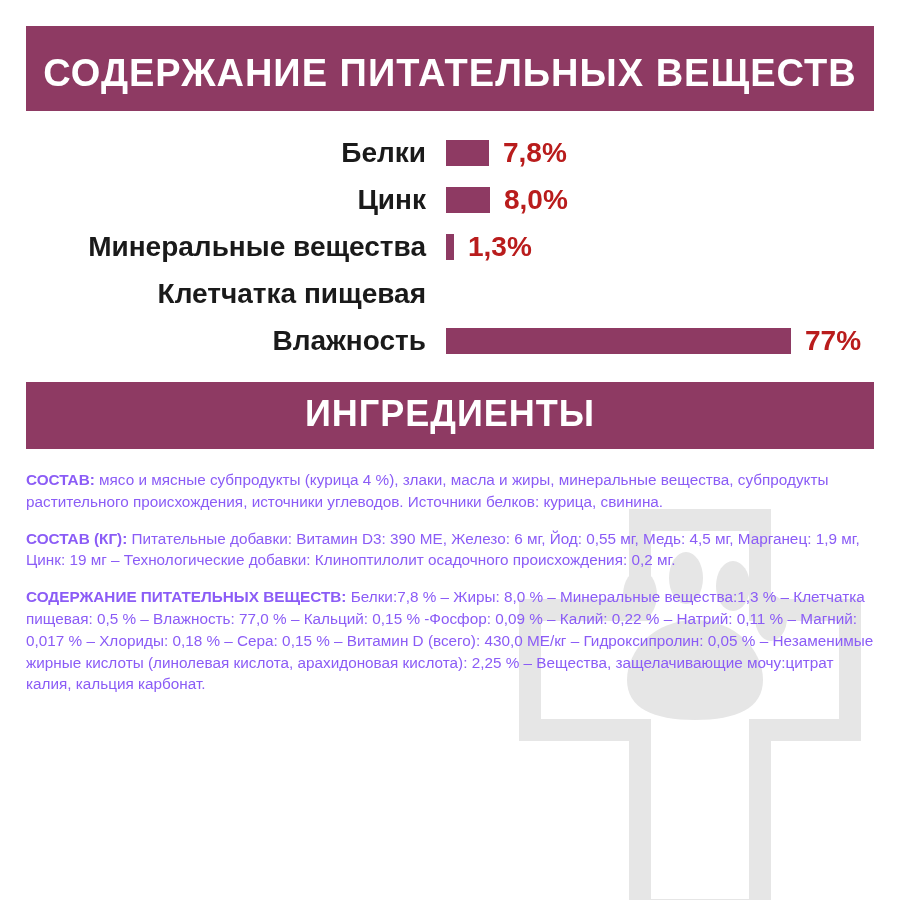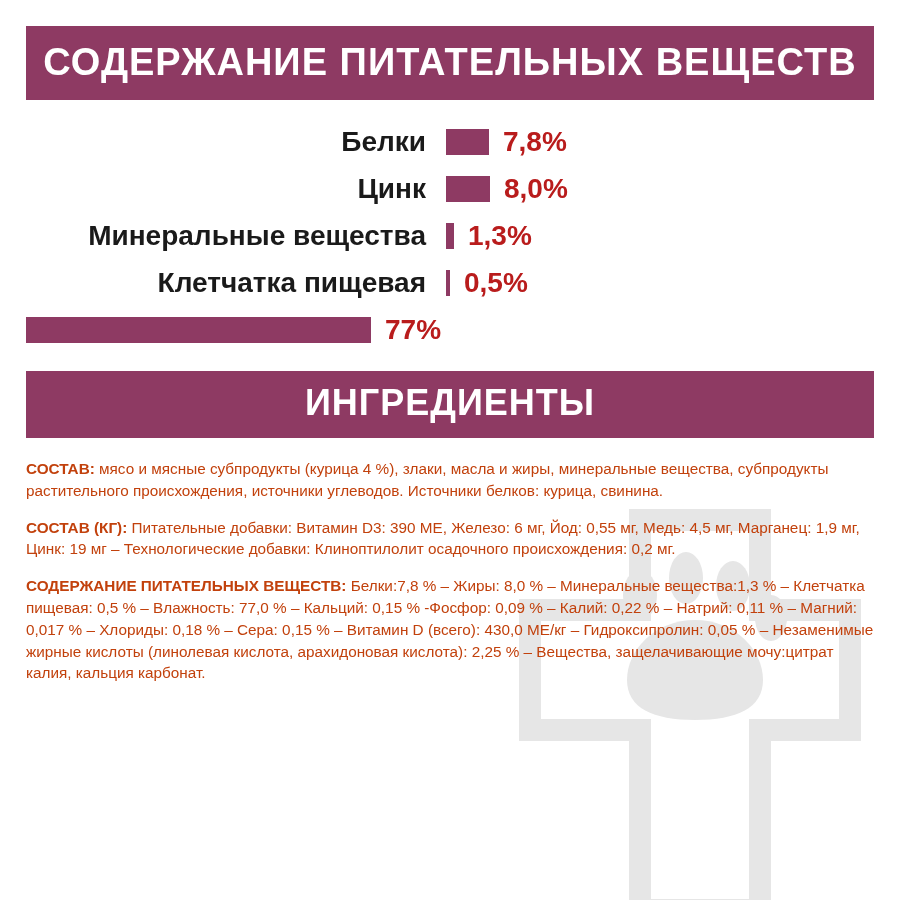--- a/index.html
+++ b/index.html
@@ -41,21 +41,21 @@
     background: #8e3a63;
     color: #ffffff;
     text-align: center;
     font-weight: bold;
     letter-spacing: 1px;
     line-height: 1;
     box-sizing: border-box;
   }
   #nutrition-banner {
     font-size: 38px;
-    padding: 17px 10px 19px 10px;
+    padding: 28px 10px 19px 10px;
   }
   #ingredients-banner {
     font-size: 36px;
     padding: 14px 10px 17px 10px;
     margin-top: 6px;
   }
 
   
   #chart {
     margin-top: 18px;
@@ -93,21 +93,21 @@
     margin-left: 14px;
     white-space: nowrap;
     color: #b91c1c;
   }
 
   
   #ingredients-body {
     margin-top: 20px;
     font-size: 15.3px;
     line-height: 1.42;
-    color: #c2410c;
+    color: #8b5cf6;
   }
   .para {
     margin-bottom: 13px;
   }
   .para b {
     font-weight: bold;
   }
   .para:last-child {
     margin-bottom: 18px;
   }
@@ -151,27 +151,24 @@
     <div class="chart-row">
       <div class="chart-label">Минеральные вещества</div>
       <div class="chart-barwrap">
         <div class="chart-bar" style="width:8px;"></div>
         <div class="chart-value">1,3%</div>
       </div>
     </div>
 
     <div class="chart-row">
       <div class="chart-label">Клетчатка пищевая</div>
-      <div class="chart-barwrap">
-        <div class="chart-bar" style="width:4px;"></div>
-        <div class="chart-value">0,5%</div>
-      </div>
     </div>
 
     <div class="chart-row">
+      <div class="chart-label">Влажность</div>
       <div class="chart-barwrap">
         <div class="chart-bar" style="width:345px;"></div>
         <div class="chart-value">77%</div>
       </div>
     </div>
 
   </div>
 
   <div class="banner" id="ingredients-banner">ИНГРЕДИЕНТЫ</div>
 

